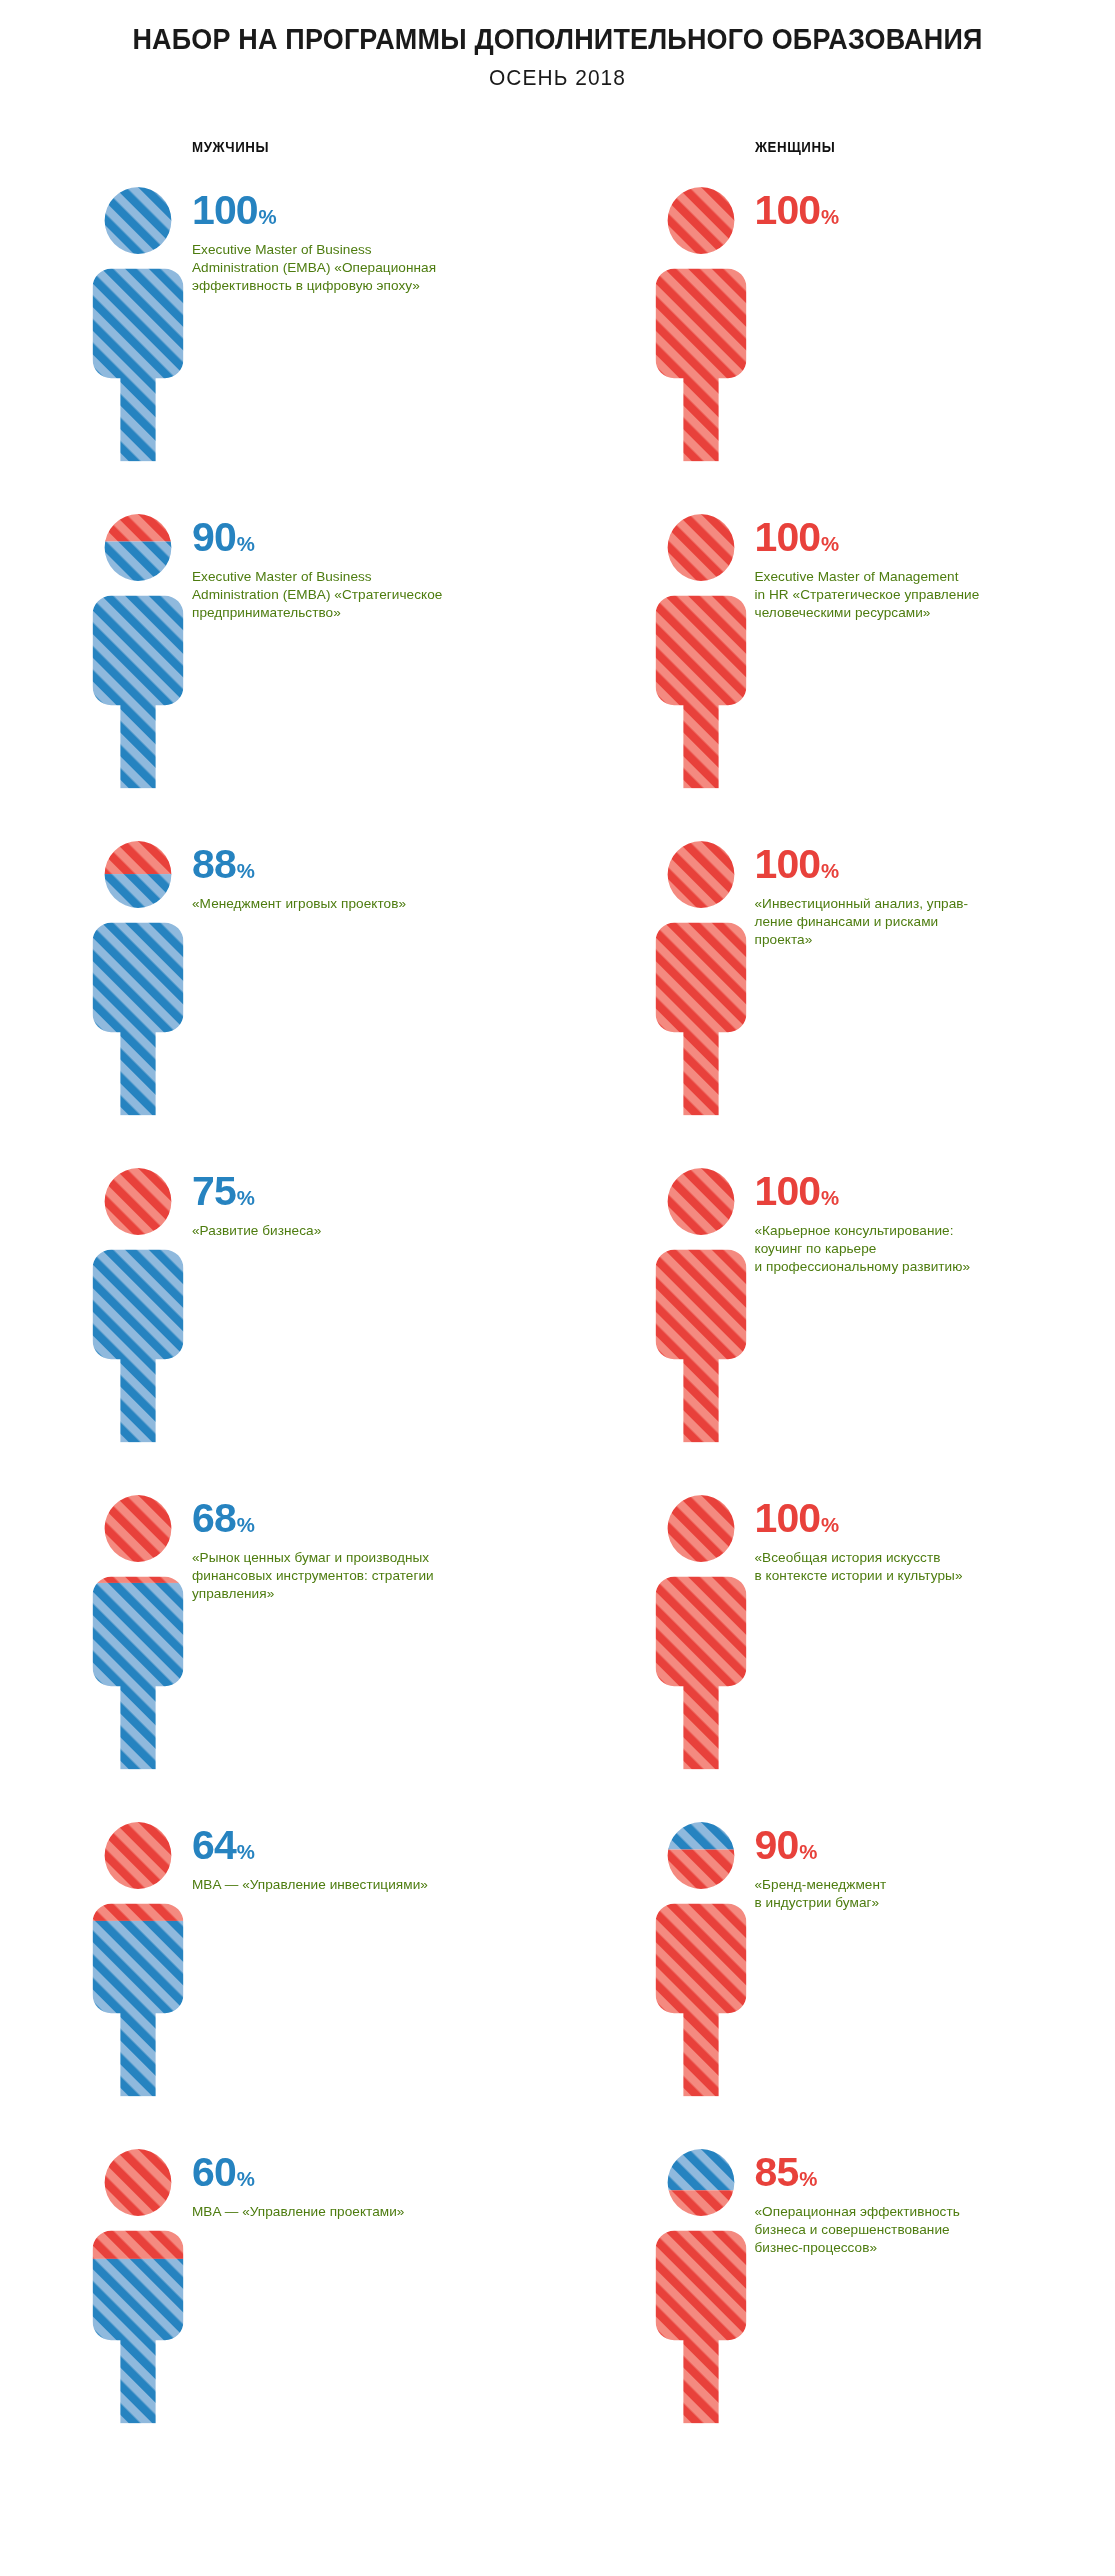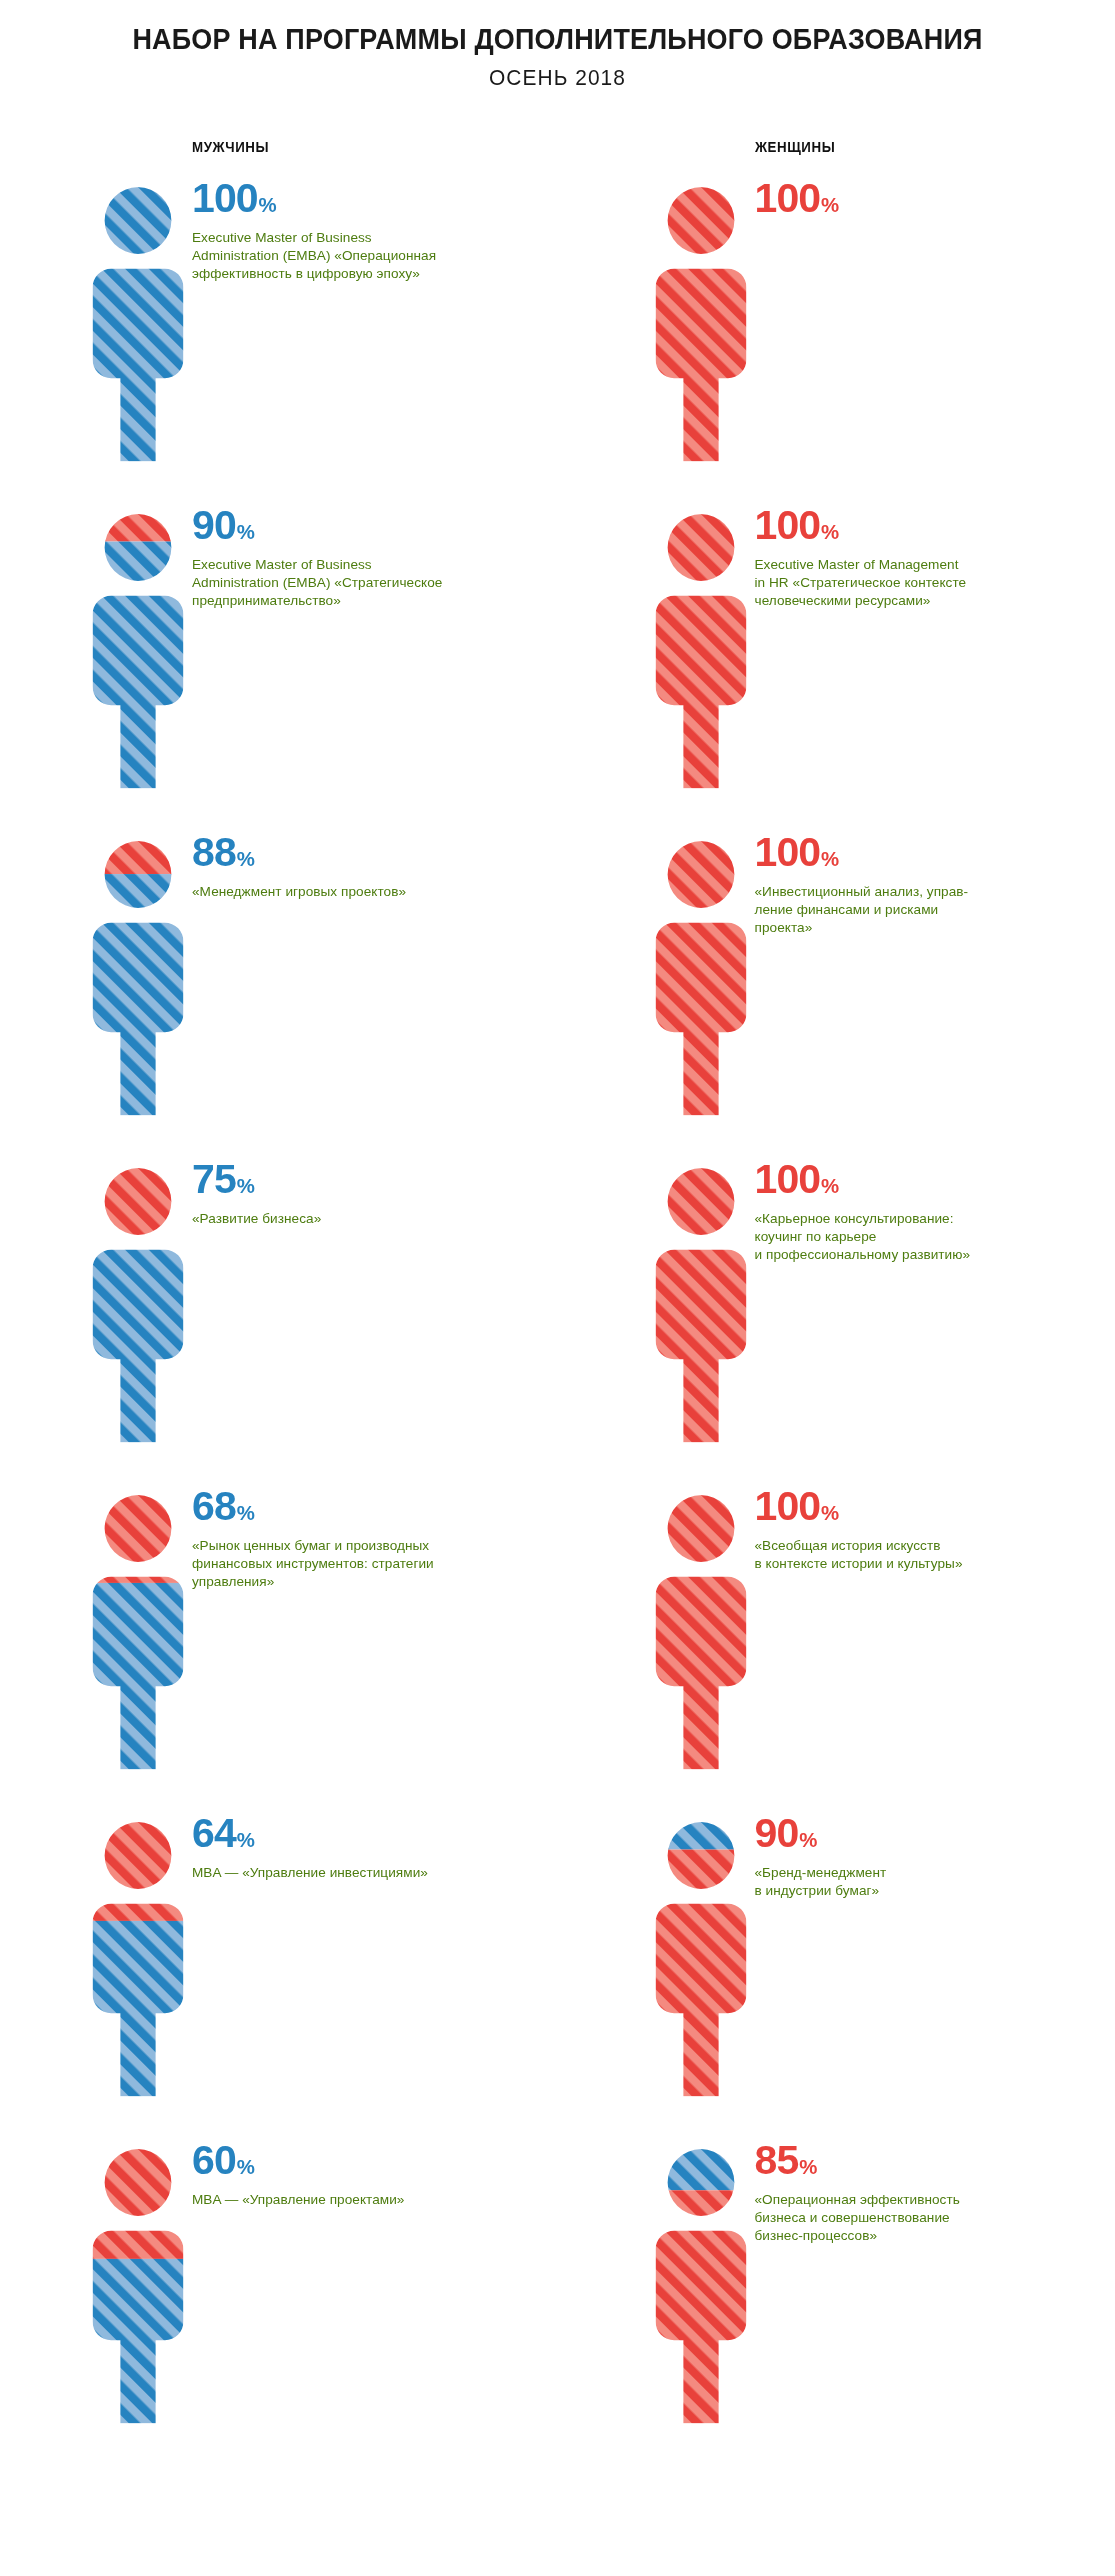--- a/index.html
+++ b/index.html
@@ -59,21 +59,21 @@
     left:67px;
     top:5.6px;
     width:102px;
     height:279px;
   }
   .col.women .figure{ left:72px; }
 
   .content{
     position:absolute;
     left:172px;
-    top:0px;
+    top:12px;
     width:335px;
   }
   .col.women .content{ left:177px; }
 
   .pct{
     font-size:41px;
     font-weight:bold;
     line-height:1;
     letter-spacing:-0.9px;
     margin-bottom:10.2px;
@@ -395,21 +395,21 @@
     <g clip-path="url(#body_p8)">
       <rect x="0" y="0" width="110" height="4" fill="url(#pb_p8)"></rect>
       <rect x="0" y="4" width="110" height="296" fill="url(#pa_p8)"></rect>
     </g>
   </svg>
       </div>
       <div class="content">
         <div class="pct">100<span class="sign">%</span></div>
         <div class="desc">
               <div>Executive Master of Management</div>
-              <div>in HR «Стратегическое контексте</div>
+              <div>in HR «Стратегическое управление</div>
               <div>человеческими ресурсами»</div>
             </div>
       </div>
     </div>
     <div class="row">
       <div class="figure">
 
   <svg class="person" viewBox="0 0 110 300">
     <defs>
       <pattern id="pa_p9" width="18" height="18" patternUnits="userSpaceOnUse" patternTransform="rotate(-45)">

